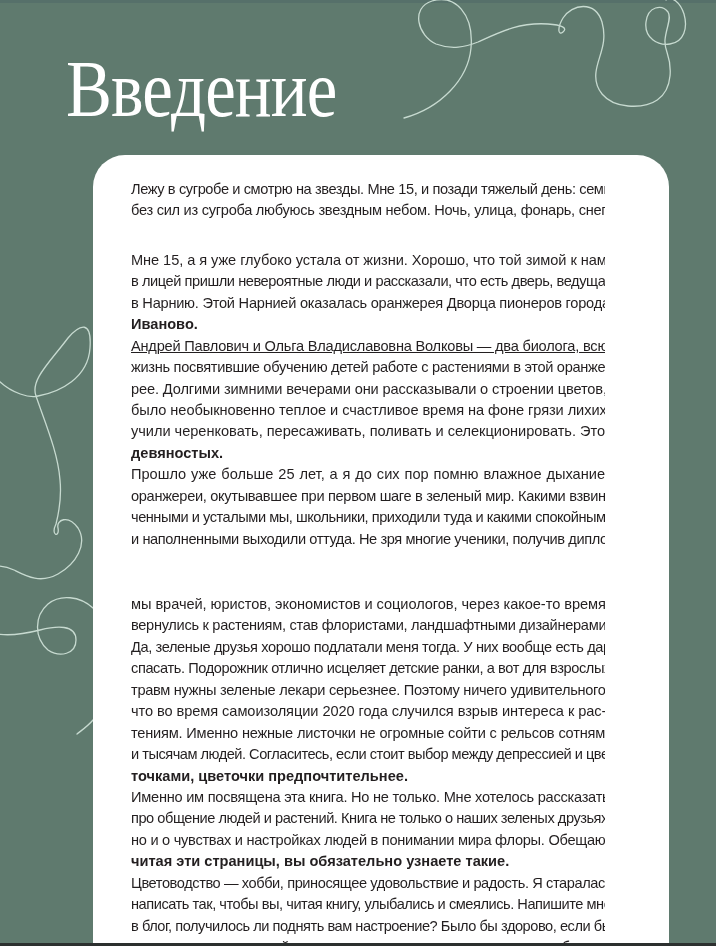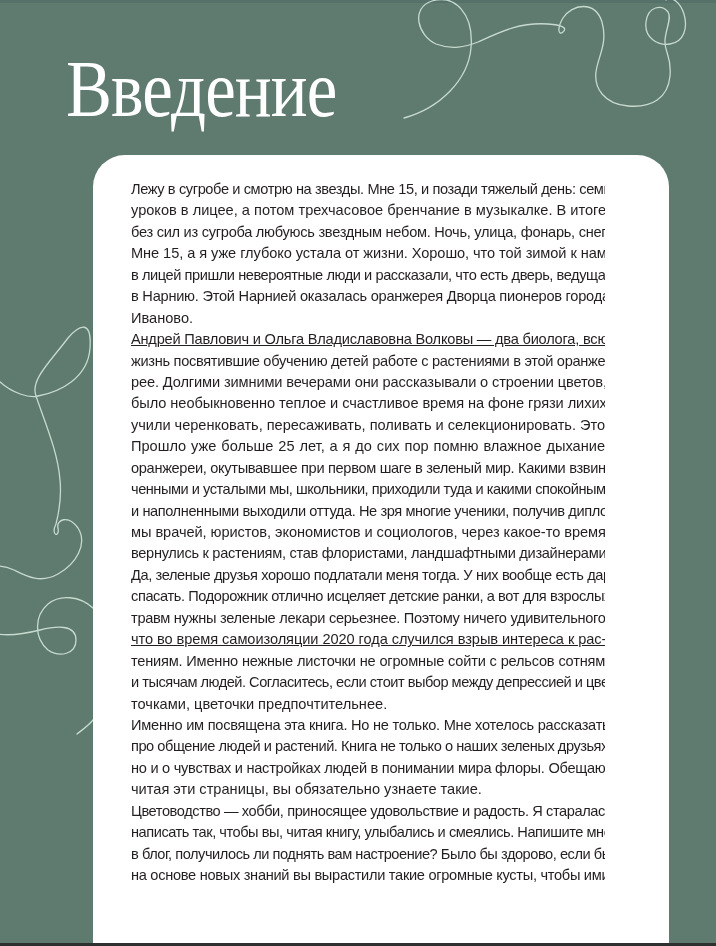--- a/index.html
+++ b/index.html
@@ -78,20 +78,21 @@
       display: block;
       white-space: nowrap;
       text-align: justify;
       text-align-last: justify;
       height: 21.45px;
       overflow: hidden;
     }
     .line.last {
       text-align: left;
       text-align-last: left;
+      font-weight: bold;
     }
   </style>
 </head>
 <body style="background: rgb(95, 122, 110);">
 
 <div class="top-edge"></div>
 
 <svg class="swirls" viewBox="0 0 716 946">
 
   <path d="M 404 118
@@ -134,47 +135,47 @@
   <path d="M 77 734 C 82 730, 88 726, 93 720" style="stroke: rgb(199, 218, 208);"></path>
 </svg>
 
 <h1 class="page-title">Введение</h1>
 
 <div class="card" style="background: rgb(255, 255, 255);"></div>
 
 <div class="body-text" id="body-text" style="color: rgb(35, 31, 32);">
     <div>
       <span class="line" style="letter-spacing: -0.39px;">Лежу в сугробе и смотрю на звезды. Мне 15, и позади тяжелый день: семь</span>
-      <span class="line">уроков в лицее, а потом трехчасовое бренчание в музыкалке. В итоге</span>
       <span class="line" style="letter-spacing: -0.27px;">без сил из сугроба любуюсь звездным небом. Ночь, улица, фонарь, снег.</span>
-      <span class="line" style="letter-spacing: -0.07px;">Мне 15, а я уже глубоко устала от жизни. Хорошо, что той зимой к нам</span>
+      <span class="line" style="letter-spacing: -0.07px; margin-top: 28px;">Мне 15, а я уже глубоко устала от жизни. Хорошо, что той зимой к нам</span>
       <span class="line" style="letter-spacing: -0.43px;">в лицей пришли невероятные люди и рассказали, что есть дверь, ведущая</span>
       <span class="line" style="letter-spacing: -0.24px;">в Нарнию. Этой Нарнией оказалась оранжерея Дворца пионеров города</span>
       <span class="line last">Иваново.</span>
     </div>
     <div>
       <span class="line" style="letter-spacing: -0.21px; text-decoration: underline;">Андрей Павлович и Ольга Владиславовна Волковы — два биолога, всю</span>
       <span class="line" style="letter-spacing: -0.3px;">жизнь посвятившие обучению детей работе с растениями в этой оранже-</span>
       <span class="line" style="letter-spacing: -0.12px;">рее. Долгими зимними вечерами они рассказывали о строении цветов,</span>
       <span class="line" style="letter-spacing: -0.07px;">было необыкновенно теплое и счастливое время на фоне грязи лихих</span>
       <span class="line" style="letter-spacing: -0.03px;">учили черенковать, пересаживать, поливать и селекционировать. Это</span>
+      <span class="line last">девяностых.</span>
     </div>
     <div>
       <span class="line">Прошло уже больше 25 лет, а я до сих пор помню влажное дыхание</span>
       <span class="line" style="letter-spacing: -0.32px;">оранжереи, окутывавшее при первом шаге в зеленый мир. Какими взвин-</span>
       <span class="line" style="letter-spacing: -0.47px;">ченными и усталыми мы, школьники, приходили туда и какими спокойными</span>
       <span class="line" style="letter-spacing: -0.41px;">и наполненными выходили оттуда. Не зря многие ученики, получив дипло-</span>
-      <span class="line" style="letter-spacing: -0.06px;">мы врачей, юристов, экономистов и социологов, через какое-то время</span>
+      <span class="line" style="letter-spacing: -0.06px; margin-top: 44px;">мы врачей, юристов, экономистов и социологов, через какое-то время</span>
       <span class="line" style="letter-spacing: -0.3px;">вернулись к растениям, став флористами, ландшафтными дизайнерами,</span>
     </div>
     <div>
       <span class="line" style="letter-spacing: -0.39px;">Да, зеленые друзья хорошо подлатали меня тогда. У них вообще есть дар</span>
       <span class="line" style="letter-spacing: -0.4px;">спасать. Подорожник отлично исцеляет детские ранки, а вот для взрослых</span>
       <span class="line" style="letter-spacing: -0.29px;">травм нужны зеленые лекари серьезнее. Поэтому ничего удивительного,</span>
-      <span class="line" style="letter-spacing: -0.07px; text-decoration: underline;">что во время самоизоляции 2020 года случился взрыв интереса к рас-</span>
+      <span class="line" style="letter-spacing: -0.07px;">что во время самоизоляции 2020 года случился взрыв интереса к рас-</span>
       <span class="line" style="letter-spacing: -0.22px;">тениям. Именно нежные листочки не огромные сойти с рельсов сотням</span>
       <span class="line" style="letter-spacing: -0.49px;">и тысячам людей. Согласитесь, если стоит выбор между депрессией и цве-</span>
       <span class="line last">точками, цветочки предпочтительнее.</span>
     </div>
     <div>
       <span class="line" style="letter-spacing: -0.25px;">Именно им посвящена эта книга. Но не только. Мне хотелось рассказать</span>
       <span class="line" style="letter-spacing: -0.46px;">про общение людей и растений. Книга не только о наших зеленых друзьях,</span>
       <span class="line" style="letter-spacing: -0.27px;">но и о чувствах и настройках людей в понимании мира флоры. Обещаю,</span>
       <span class="line last">читая эти страницы, вы обязательно узнаете такие.</span>
     </div>

